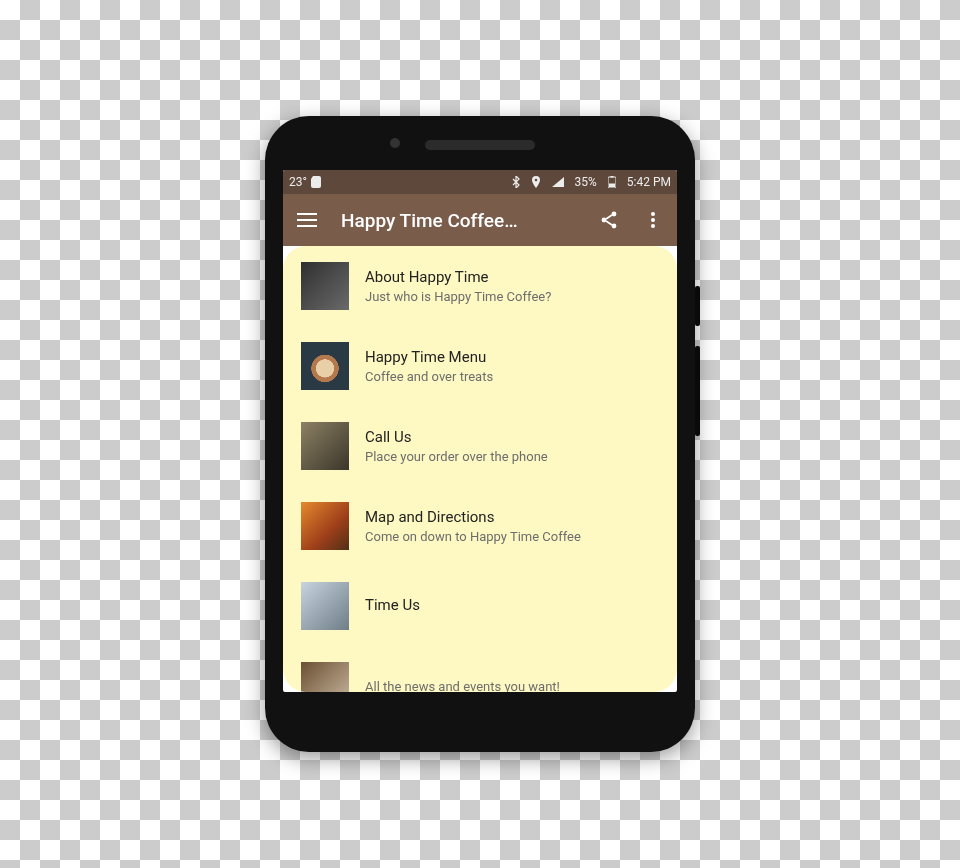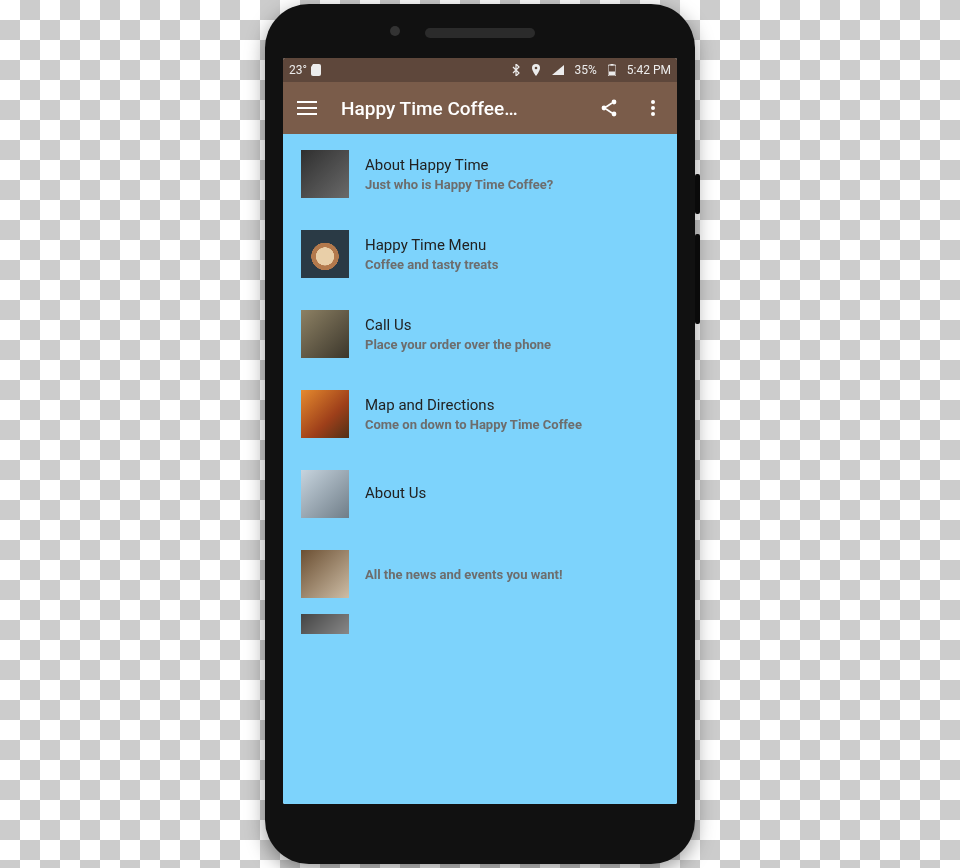--- a/index.html
+++ b/index.html
@@ -19,21 +19,21 @@
       linear-gradient(-45deg, #ccc 25%, transparent 25%),
       linear-gradient(45deg, transparent 75%, #ccc 75%),
       linear-gradient(-45deg, transparent 75%, #ccc 75%);
     background-size: 40px 40px;
     background-position: 0 0, 0 20px, 20px -20px, -20px 0px;
     background-color: #fff;
     z-index: -1;
   }
   .phone {
     width: 430px;
-    height: 860px;
+    height: 636px;
     background: #111;
     border-radius: 44px;
     padding: 54px 18px 60px 18px;
     position: relative;
     box-shadow: 0 6px 20px rgba(0,0,0,0.4);
   }
   .phone::before { 
     content: "";
     position: absolute;
     top: 24px; left: 50%; transform: translateX(-50%);
@@ -101,38 +101,39 @@
     font-weight: 500;
     white-space: nowrap;
     overflow: hidden;
     text-overflow: ellipsis;
     margin-left: 4px;
   }
   .app-bar svg { display: block; }
   
   .list {
     flex: 1;
-    background: #7dd3fc;
+    background: #fef9c3;
     overflow: hidden;
+    border-radius: 23px;
   }
   .row {
     display: flex;
     align-items: center;
     padding: 16px 18px;
     gap: 16px;
   }
   .thumb {
     width: 48px; height: 48px;
     background: #777;
     background-size: cover;
     flex-shrink: 0;
   }
   .row-text { flex: 1; min-width: 0; }
   .row-title { font-size: 15px; color: #222; margin-bottom: 3px; }
-  .row-sub { font-size: 13px; color: #6d6d6d; white-space: nowrap; overflow: hidden; text-overflow: ellipsis; font-weight: bold; }
+  .row-sub { font-size: 13px; color: #6d6d6d; white-space: nowrap; overflow: hidden; text-overflow: ellipsis; }
   
   .th0 { background: linear-gradient(135deg,#2f2f2f,#6a6a6a); }
   .th1 { background: radial-gradient(circle at 50% 55%, #e9cfa8 25%, #b3794c 26% 38%, #2a3a45 39%); }
   .th2 { background: linear-gradient(135deg,#e58a2e,#9e3f1a 60%, #503016); }
   .th3 { background: linear-gradient(135deg,#8d8164,#3b362b); }
   .th4 { background: linear-gradient(135deg,#c7d4de,#6f7d88); }
   .th5 { background: linear-gradient(135deg,#6b4f32,#cdbda6); }
   .th6 { background: linear-gradient(135deg,#444,#888); }
   .row.partial { height: 20px; padding-top: 0; padding-bottom: 0; align-items: flex-start; }
   .row.partial .thumb { height: 20px; }
@@ -214,41 +215,41 @@
         <div class="thumb th0" title="coffee-shop-photo"></div>
         <div class="row-text">
           <div class="row-title">About Happy Time</div>
           <div class="row-sub">Just who is Happy Time Coffee?</div>
         </div>
       </div>
       <div class="row">
         <div class="thumb th1" title="latte-photo"></div>
         <div class="row-text">
           <div class="row-title">Happy Time Menu</div>
-          <div class="row-sub">Coffee and tasty treats</div>
+          <div class="row-sub">Coffee and over treats</div>
         </div>
       </div>
       <div class="row">
         <div class="thumb th3" title="keypad-photo"></div>
         <div class="row-text">
           <div class="row-title">Call Us</div>
           <div class="row-sub">Place your order over the phone</div>
         </div>
       </div>
       <div class="row">
         <div class="thumb th2" title="map-photo"></div>
         <div class="row-text">
           <div class="row-title">Map and Directions</div>
           <div class="row-sub">Come on down to Happy Time Coffee</div>
         </div>
       </div>
       <div class="row">
         <div class="thumb th4" title="laptop-photo"></div>
         <div class="row-text">
-          <div class="row-title">About Us</div>
+          <div class="row-title">Time Us</div>
         </div>
       </div>
       <div class="row">
         <div class="thumb th5" title="blog-photo"></div>
         <div class="row-text">
           <div class="row-sub">All the news and events you want!</div>
         </div>
       </div>
       <div class="row partial">
         <div class="thumb th6"></div>

